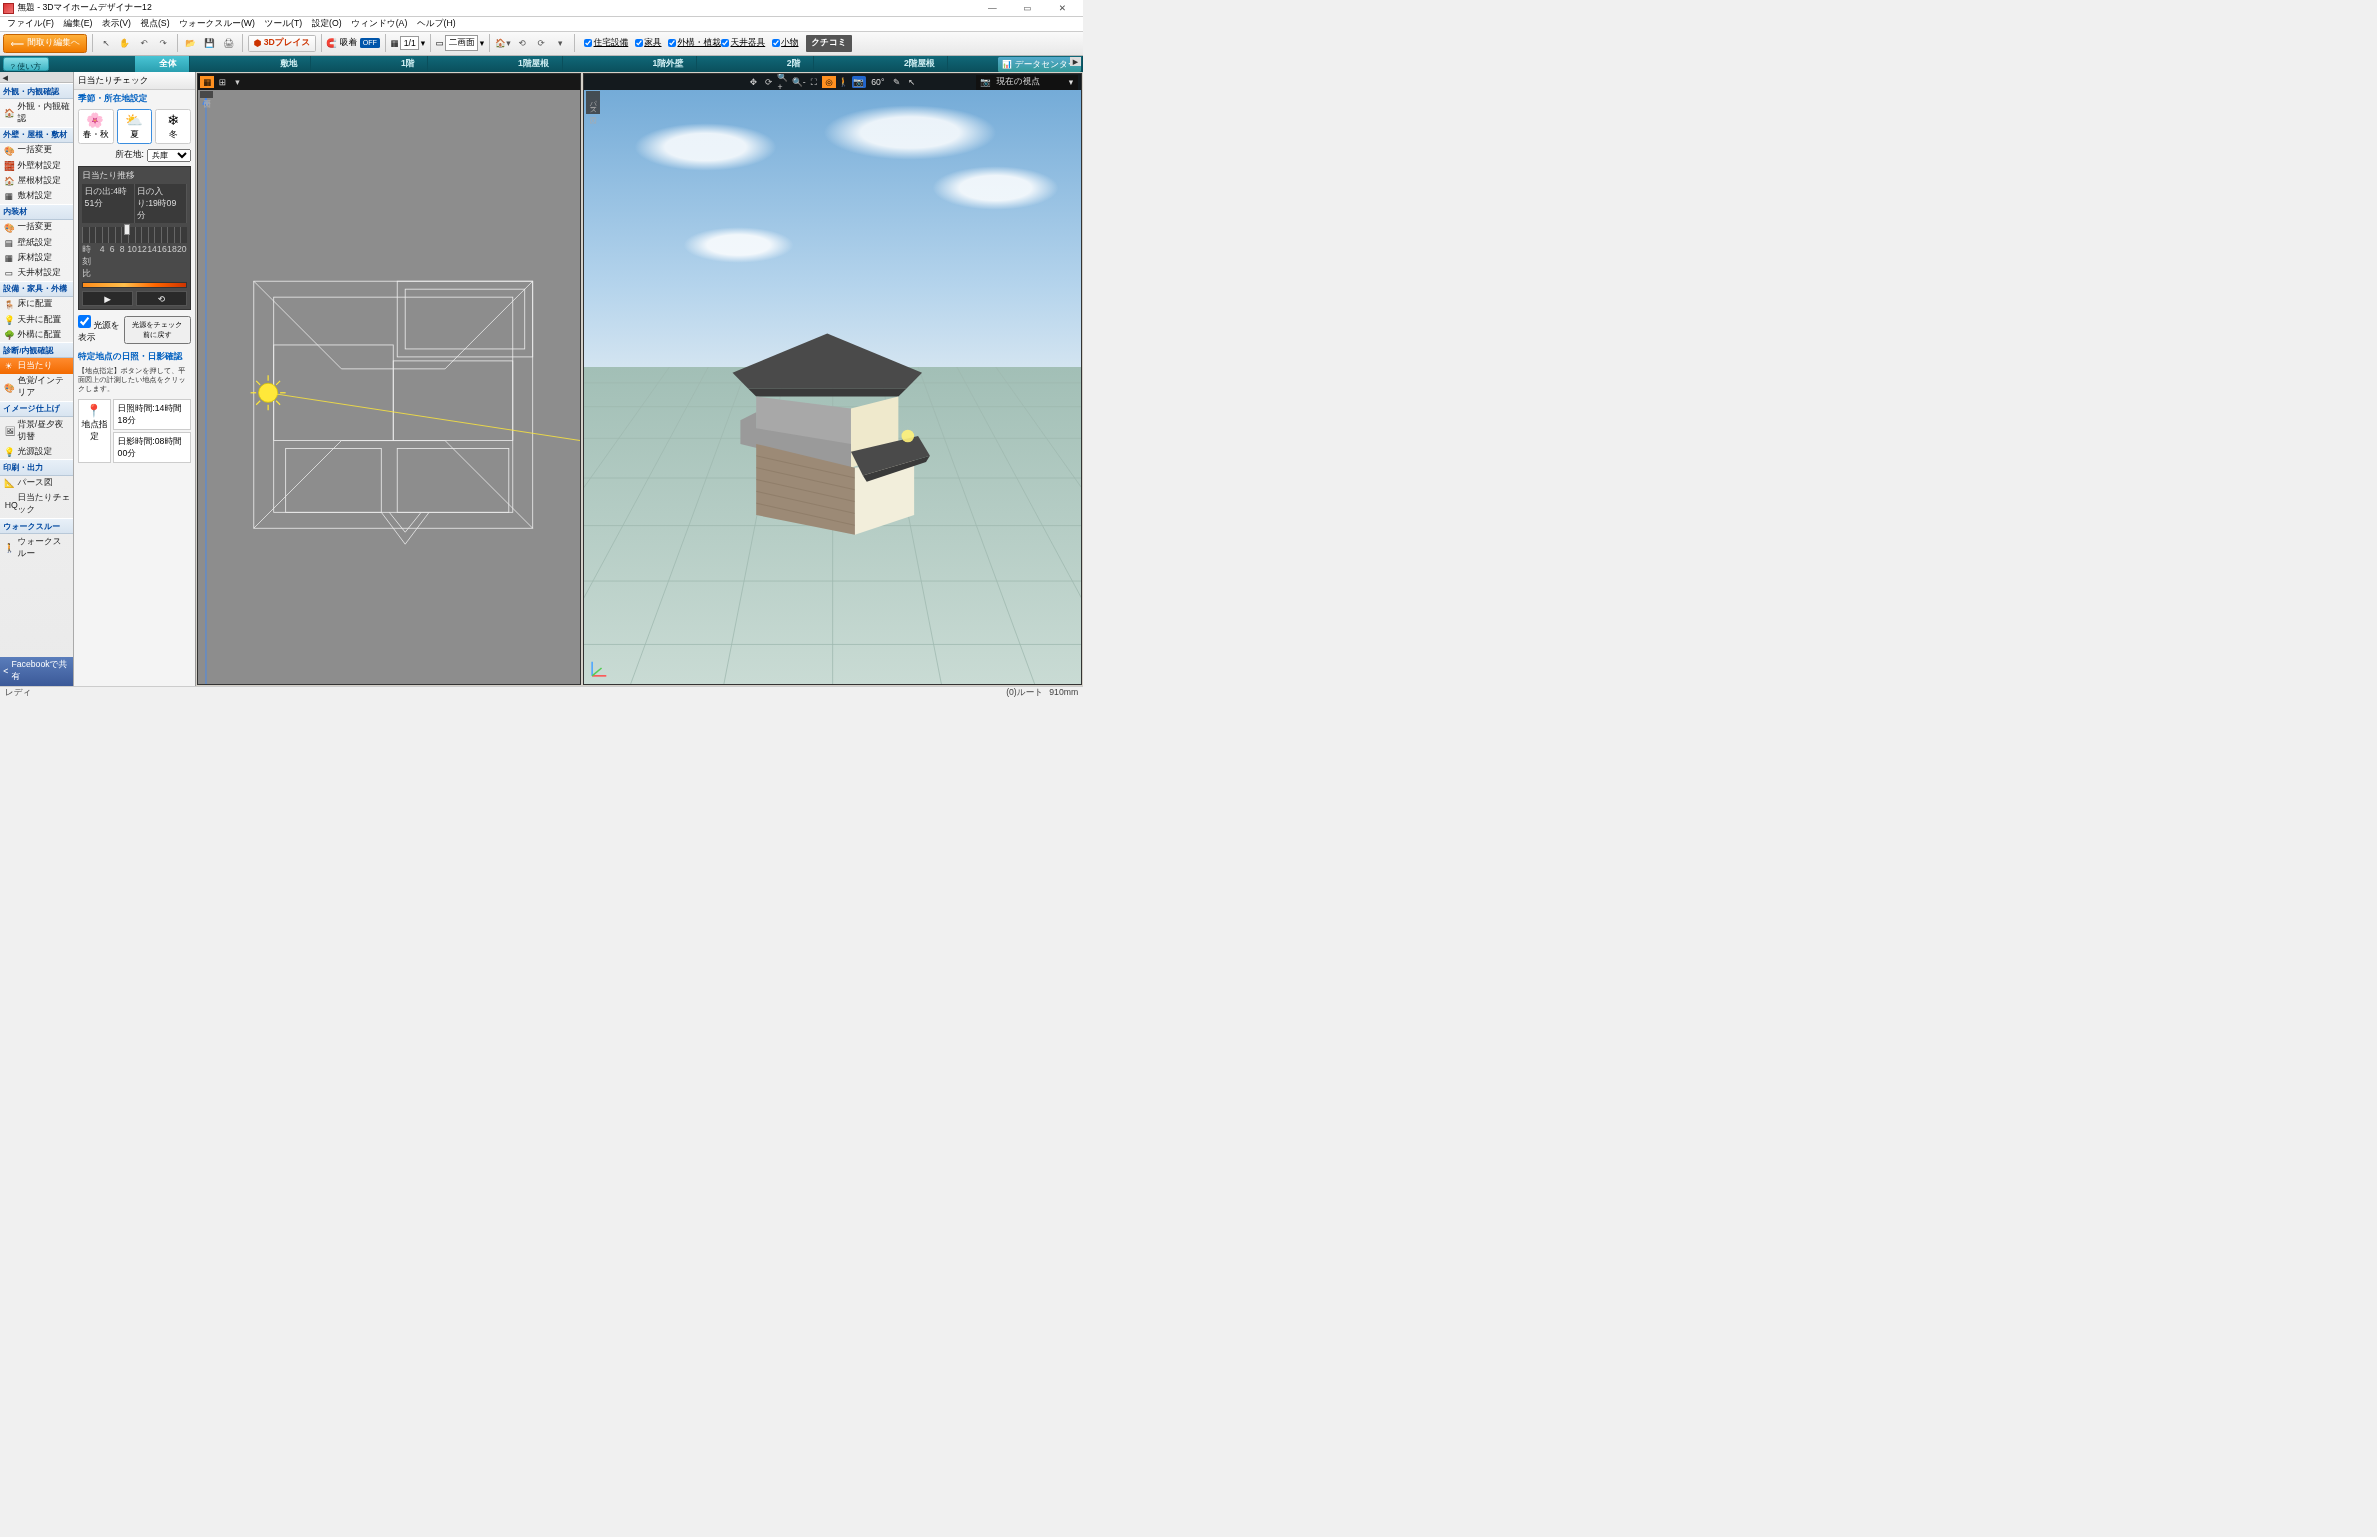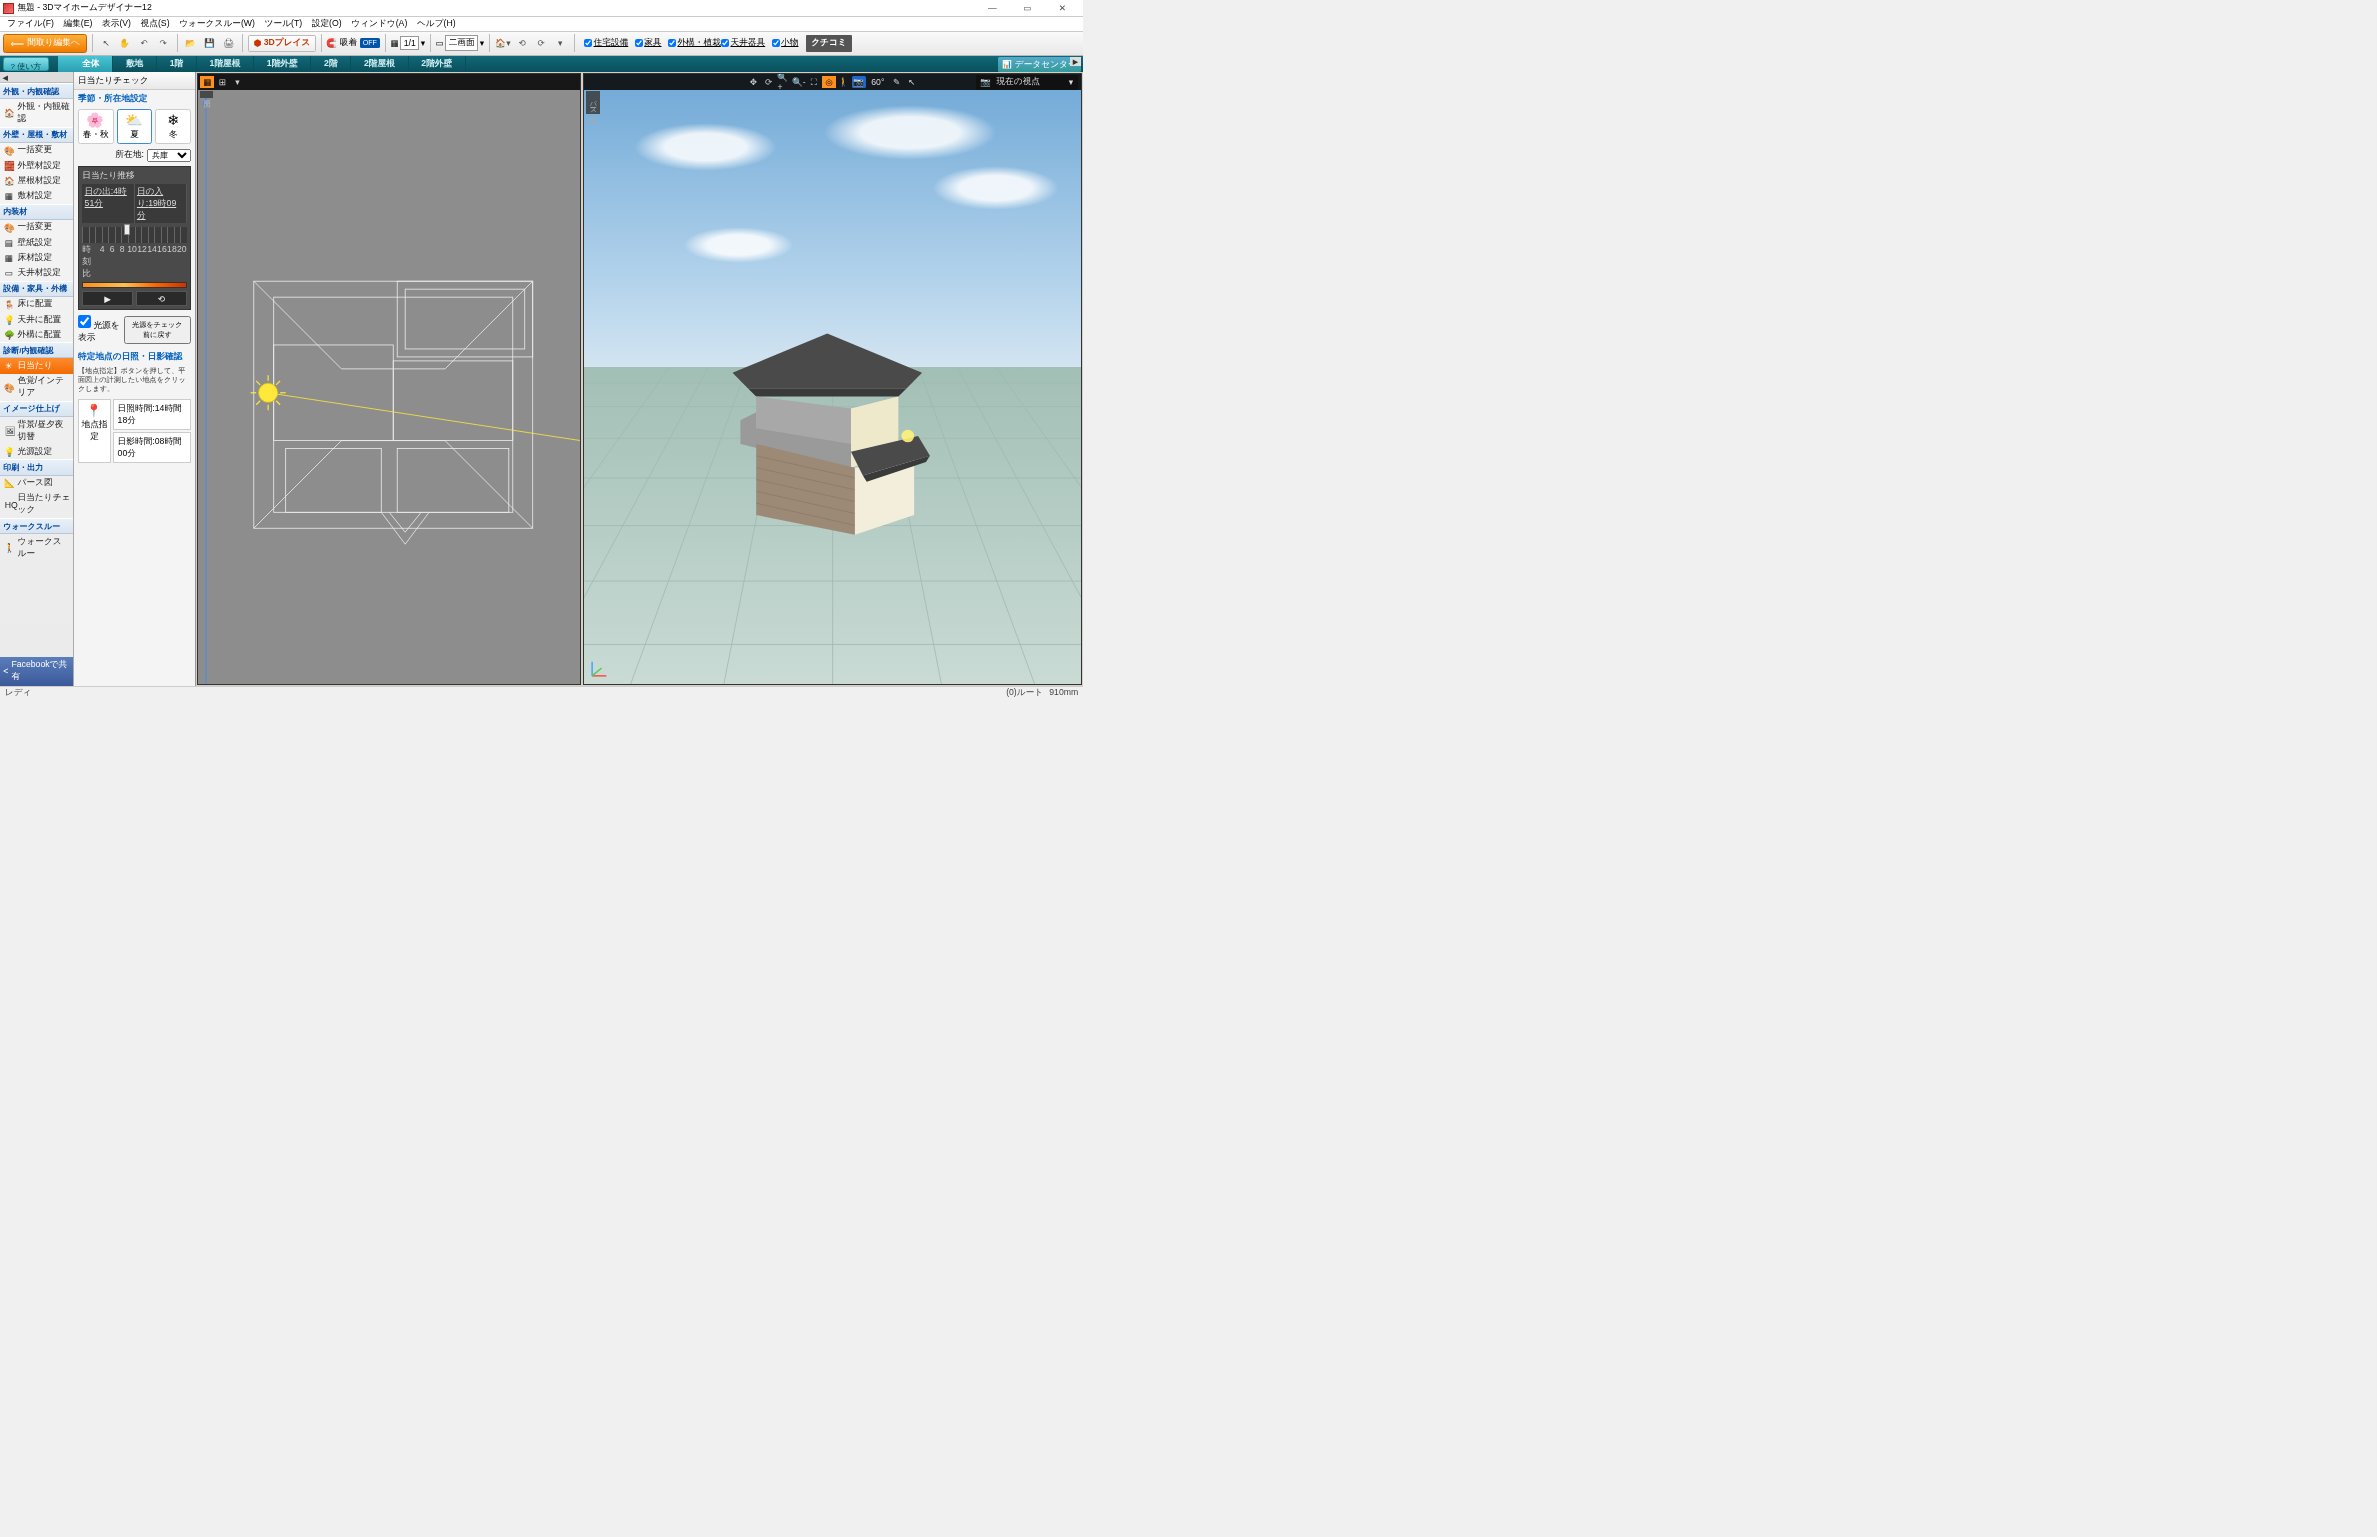--- a/index.html
+++ b/index.html
@@ -26,21 +26,21 @@
 .tb-snap .off { background:#05a; color:#fff; padding:0.8px 3.2px; border-radius:1.6px; font-size:7.1px; }
 .tb-pagesel { display:flex; align-items:center; gap:1.6px; }
 .tb-pagesel .box { background:#fff; border:0.8px solid #999; padding:0.8px 2.4px; }
 .tb-checks { display:flex; flex-direction:row; gap:0; margin-left:4.8px; font-size:8px;text-decoration:underline; }
 .tb-checks .row { display:flex; gap:6.3px; }
 .tb-checks label { display:flex; align-items:center; gap:1.6px; }
 .tb-checks input { width:8px; height:8px; }
 .tb-kuchikomi { background:#555; color:#fff; padding:2.4px 4.8px; border-radius:1px; margin-left:6.3px; font-weight:bold; }
 
 
-.tabbar { height: 16.6px; background: linear-gradient(#106878,#0a4f5c); display:flex; align-items:stretch; position:relative; }
+.tabbar { height: 16.6px; background: linear-gradient(#106878,#0a4f5c); display:flex; align-items:stretch; position:relative;justify-content:space-between; }
 .tabbar .how { background: linear-gradient(#88dfe8,#3fb5c5); color:#003b45; padding:2.4px 6.3px; margin:1.6px 9.5px 1.6px 3.2px; border-radius:2.4px; border:0.8px solid #2a9aaa; font-size:8px; }
 .tabbar .tab { color:#cfeef2; padding:3.2px 12.7px; border-right:0.8px solid #0a4f5c; display:flex; align-items:center;font-weight:bold; }
 .tabbar .tab.active { background: linear-gradient(#49c4d4,#2a9fb0); color:#fff; font-weight:bold;padding-left:24px; }
 .tabbar .datacenter { position:absolute; right:1.6px; top:1.6px; background:linear-gradient(#5ac,#399); color:#fff; padding:1.6px 4.8px; border-radius:1.6px; font-size:8px; }
 
 
 .main { flex:1; display:flex; min-height:0; background:#d4d0c8; }
 
 
 .leftpanel { width: 74px; background: linear-gradient(#f6f6f6,#eaeaea); border-right:0.8px solid #aaa; display:flex; flex-direction:column; overflow:hidden; }
@@ -56,21 +56,21 @@
 .prop-title { background:linear-gradient(#fcfcfc,#e8e8e8); padding:2.4px 4px; border-bottom:0.8px solid #ccc; }
 .prop-section-title { color:#0060c0; padding:3.2px 4px 1.6px; font-weight:bold; }
 .prop-seasons { display:flex; gap:3.2px; padding:2.4px 4px; }
 .prop-season { flex:1; background:#fff; border:0.8px solid #ccc; border-radius:2.4px; padding:3.2px 1.6px 1.6px; text-align:center; display:flex; flex-direction:column; align-items:center; gap:1.6px; }
 .prop-season.selected { border:1.6px solid #3a8dde; }
 .prop-season .emoji { font-size:14.3px; line-height:1; }
 .prop-loc { display:flex; align-items:center; justify-content:flex-end; gap:3.2px; padding:2.4px 4px; }
 .prop-loc select { font-size:8px; width:44px; }
 .prop-dark { background:#4a4a4a; color:#ddd; margin:2.4px 4px; border:0.8px solid #333; padding:2.4px 3.2px; }
 .prop-dark .hdr { margin-bottom:2.4px; }
-.prop-dark .sunrow { display:flex; background:#3a3a3a; margin-bottom:3.2px;text-decoration:underline; }
+.prop-dark .sunrow { display:flex; background:#3a3a3a; margin-bottom:3.2px; }
 .prop-dark .sunrow div { flex:1; padding:1.6px 2.4px; border-right:0.8px solid #555; font-size:7.1px; }
 .prop-slider { width:100%; height:16px; background:#3a3a3a; position:relative; margin:3.2px 0 1.6px; }
 .prop-slider .ticks { position:absolute; inset:0; display:flex; }
 .prop-slider .ticks div { flex:1; border-left:0.8px solid #666; }
 .prop-slider .thumb { position:absolute; left:40%; top:-2.4px; width:6.3px; height:11px; background:#eee; border:0.8px solid #888; }
 .prop-hours { display:flex; font-size:6.3px; color:#ccc; }
 .prop-hours div { flex:1; text-align:center; }
 .prop-hours div:first-child { flex:1.5; text-align:left; }
 .prop-gradient { height:6.3px; background:linear-gradient(90deg,#ff8c1a 0%,#ffc04d 40%,#ff6600 70%,#cc3300 100%); border:0.8px solid #333; margin-top:1.6px; }
 .prop-play { display:flex; gap:3.2px; margin-top:3.2px; }

